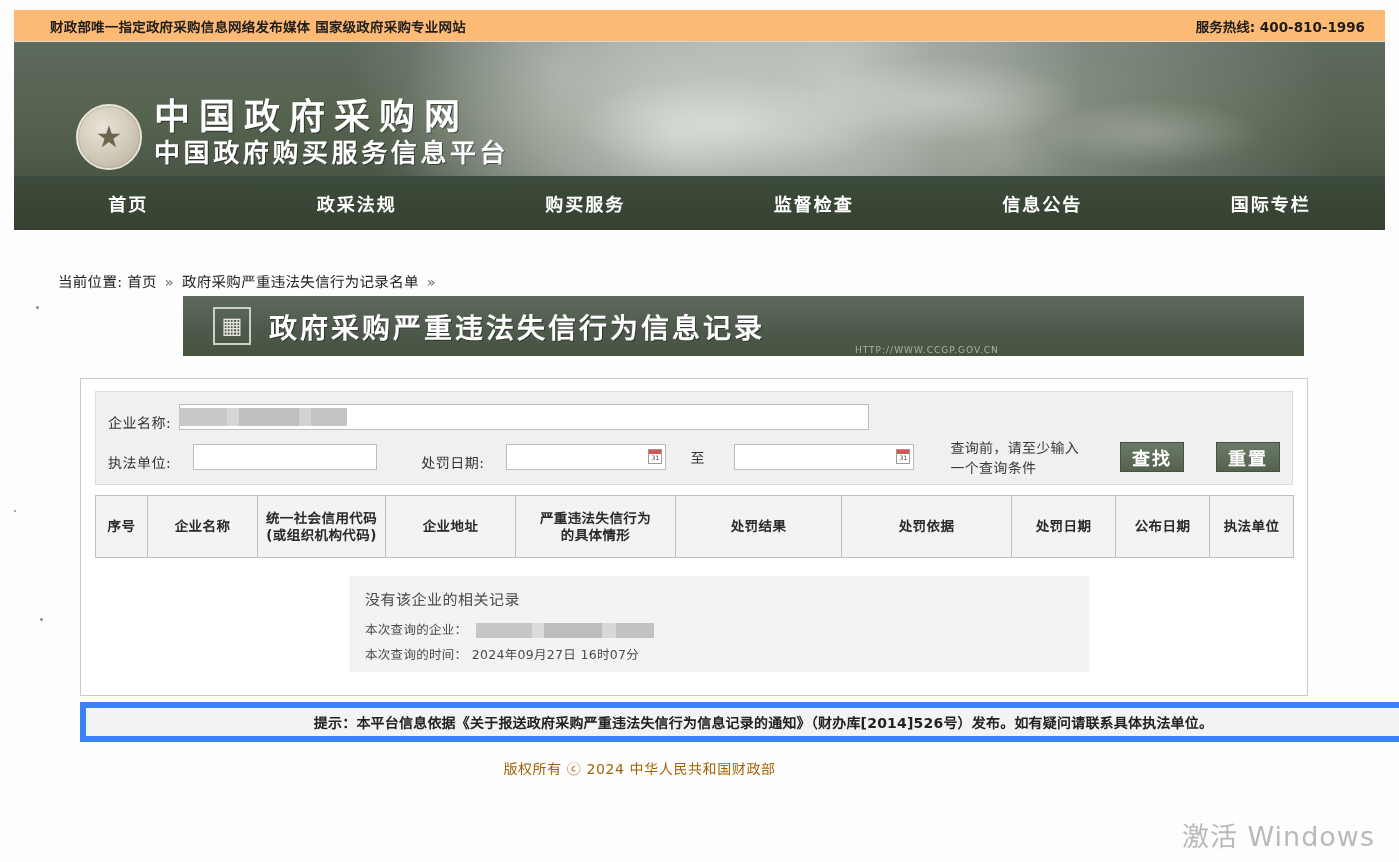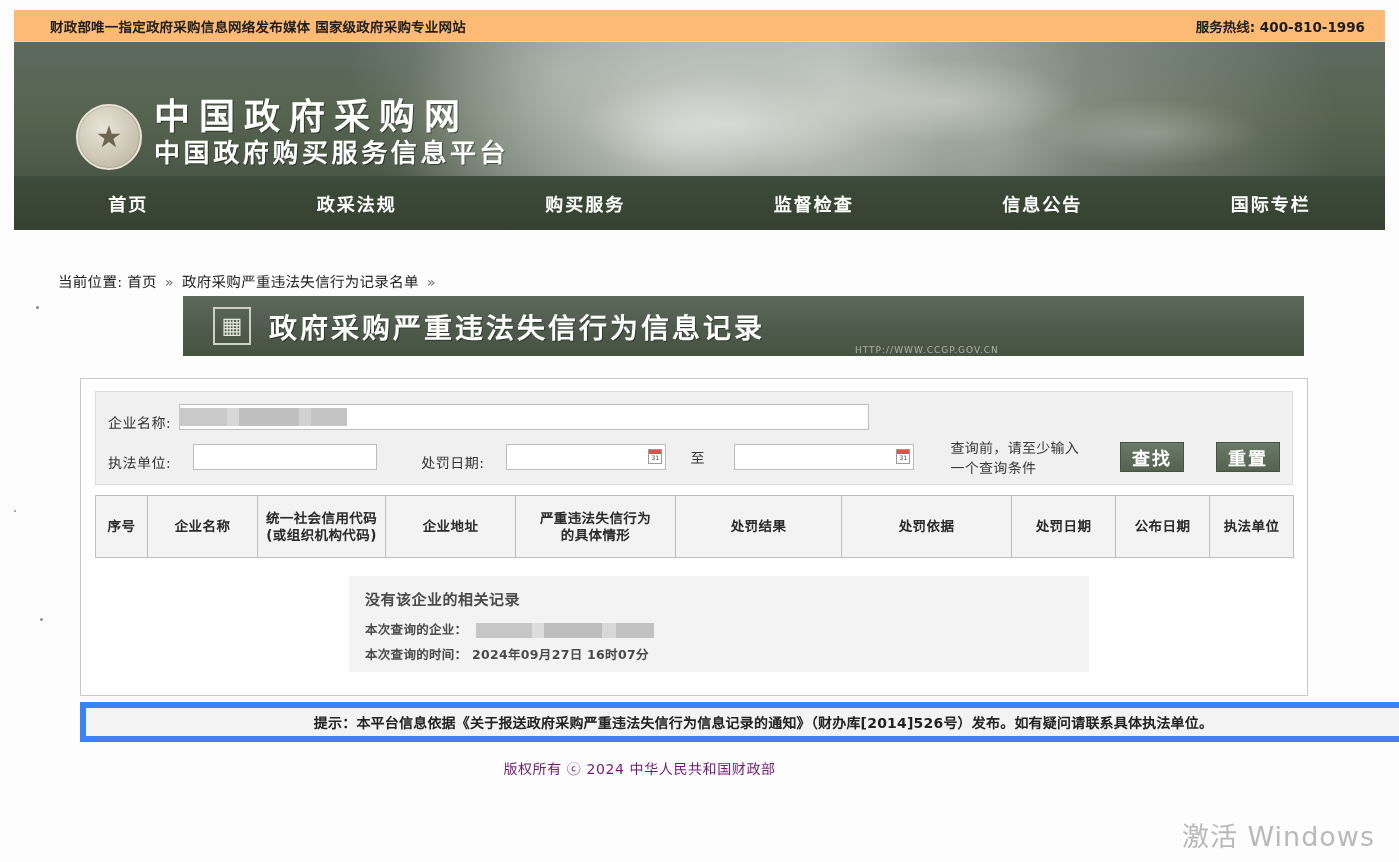--- a/index.html
+++ b/index.html
@@ -271,21 +271,20 @@
     color: #2a2a2a;
     height: 62px;
     padding: 2px 4px;
     line-height: 1.25;
     letter-spacing: .4px;
   }
   .empty-area {
     width: 1198px;
     height: 128px;
     position: relative;
-    font-weight: bold;
   }
   .empty-box {
     position: absolute;
     left: 254px; top: 18px;
     width: 740px;
     height: 96px;
     background: #f3f3f3;
     padding: 12px 16px;
   }
   .empty-title {
@@ -327,21 +326,21 @@
     letter-spacing: .2px;
   }
 
   
   .footer {
     position: absolute;
     left: 0; top: 758px;
     width: 1279px;
     text-align: center;
     font-size: 14px;
-    color: #701a75;
+    color: #a16207;
     letter-spacing: .6px;
   }
 
   
   .watermark {
     position: absolute;
     right: 24px; bottom: 8px;
     font-size: 27px;
     color: #b9b9b9;
     letter-spacing: 1px;

